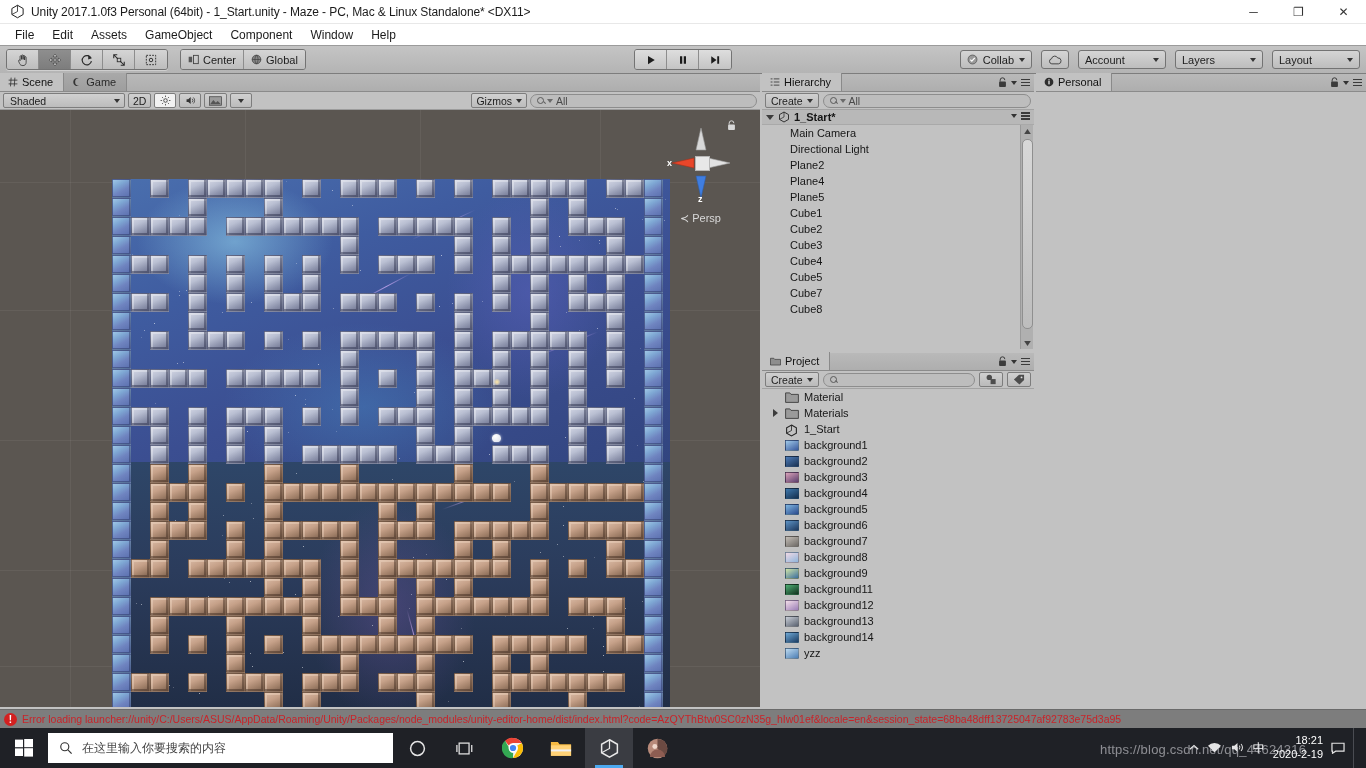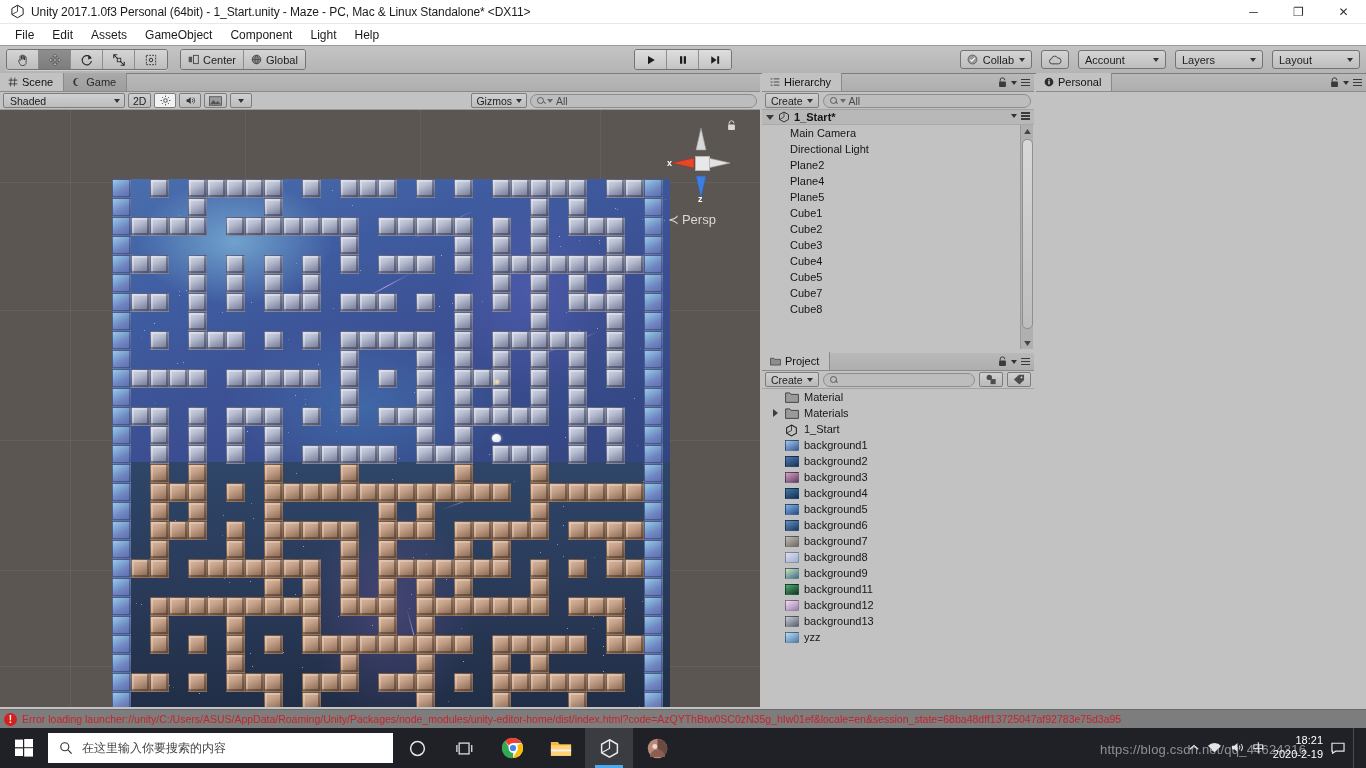--- a/index.html
+++ b/index.html
@@ -138,21 +138,21 @@
   .player { position:absolute; width:9px; height:8px; border-radius:50% 50% 45% 45%;
             background: radial-gradient(circle at 35% 30%, #ffffff, #d8dce8); box-shadow:0 0 3px rgba(255,255,255,.6); }
   .lightdot { position:absolute; width:6px; height:6px; border-radius:50%;
               background: radial-gradient(circle, #ffe7a8, rgba(255,200,90,0)); }
 
   
   .gizmo { position:absolute; right:22px; top:10px; width:74px; height:110px; }
   .gz-cube { position:absolute; left:31px; top:36px; width:15px; height:15px; background:#e8e8e8;
              border:1px solid #b6b6b6; }
   .gz-lbl { position:absolute; font-size:9px; color:#ffffff; font-weight:bold; }
-  .persp-lbl { position:absolute; left:4px; top:92px; font-size:13px; color:#d9d9d9; }
+  .persp-lbl { position:absolute; left:16px; top:92px; font-size:11px; color:#d9d9d9; }
   .gz-lock { position:absolute; right:2px; top:0px; }
 
   
   #hierarchy-panel { left:762px; top:74px; width:272px; height:277px; }
   .h-scene-row { height:15px; background:#b8b8b8; display:flex; align-items:center; gap:4px;
                  padding-left:4px; border-bottom:1px solid #a9a9a9; position:relative; }
   .h-scene-row .nm { font-size:11px; font-weight:bold; color:#151515; }
   .tri { width:0;height:0;border-left:4px solid transparent;border-right:4px solid transparent;border-top:5px solid #3c3c3c; }
   .tri-right { width:0;height:0;border-top:4px solid transparent;border-bottom:4px solid transparent;border-left:5px solid #3c3c3c; }
   .list-area { background:#c2c2c2; overflow:hidden; position:relative; }
@@ -218,21 +218,21 @@
       <div class="win-btn close">✕</div>
     </div>
   </div>
 
   <div class="menubar">
     <div class="menu-item">File</div>
     <div class="menu-item">Edit</div>
     <div class="menu-item">Assets</div>
     <div class="menu-item">GameObject</div>
     <div class="menu-item">Component</div>
-    <div class="menu-item">Light</div>
+    <div class="menu-item">Window</div>
     <div class="menu-item">Help</div>
   </div>
 
   <div class="toolbar">
     <div class="btn-group">
       <div class="tb-btn">
         <svg width="14" height="14" viewBox="0 0 24 24">
             <path d="M7 13V6a1.3 1.3 0 0 1 2.6 0v5M9.6 11V4.6a1.3 1.3 0 0 1 2.6 0V11M12.2 11V5.4a1.3 1.3 0 0 1 2.6 0V12M14.8 12V7.6a1.3 1.3 0 0 1 2.6 0V16c0 3.4-2.3 5.6-5.4 5.6-3.2 0-5-1.4-5.9-3.6l-1.6-4c-.4-1 .2-1.9 1.2-2.1.8-.2 1.5.2 1.8.9" fill="none" stroke="#2b2b2b" stroke-width="1.3"></path>
           </svg>
       </div>
@@ -1288,20 +1288,25 @@
           <span class="thumb16" style="background: linear-gradient(150deg, rgb(242, 221, 232) 0%, rgb(156, 127, 184) 100%);"></span>
           <span>background12</span>
         </div>
         <div class="p-row">
           <span class="ind"></span>
           <span class="thumb16" style="background: linear-gradient(150deg, rgb(200, 205, 214) 0%, rgb(90, 98, 112) 100%);"></span>
           <span>background13</span>
         </div>
         <div class="p-row">
           <span class="ind"></span>
+          <span class="thumb16" style="background: linear-gradient(150deg, rgb(111, 168, 212) 0%, rgb(28, 62, 102) 100%);"></span>
+          <span>background14</span>
+        </div>
+        <div class="p-row">
+          <span class="ind"></span>
           <span class="thumb16" style="background: linear-gradient(150deg, rgb(188, 217, 239) 0%, rgb(77, 127, 181) 100%);"></span>
           <span>yzz</span>
         </div>
       </div>
   </div>
 
   <div class="panel" id="inspector-panel">
     <div class="panel-tabrow">
       <div class="ptab active">
         <svg width="10" height="10" viewBox="0 0 16 16">

